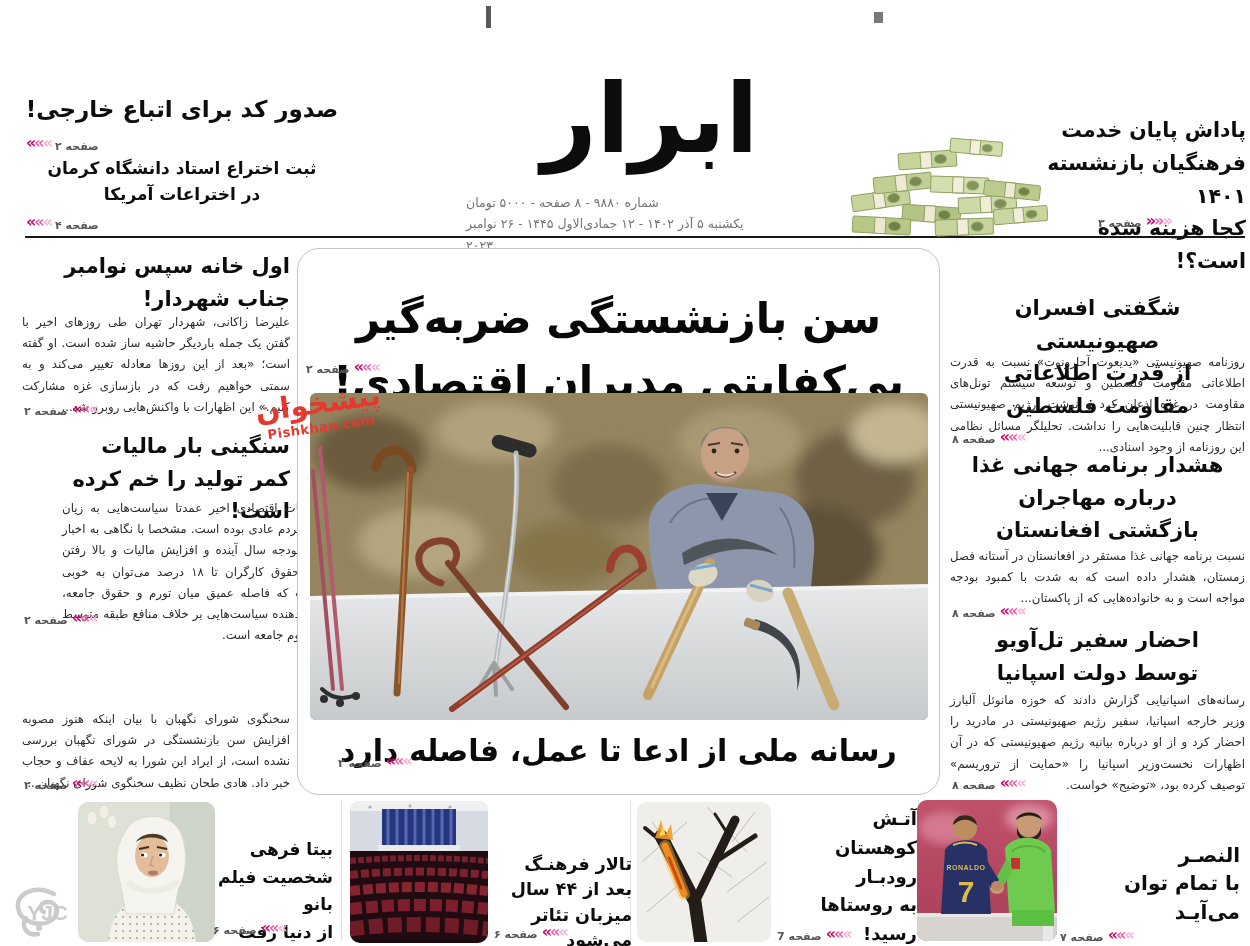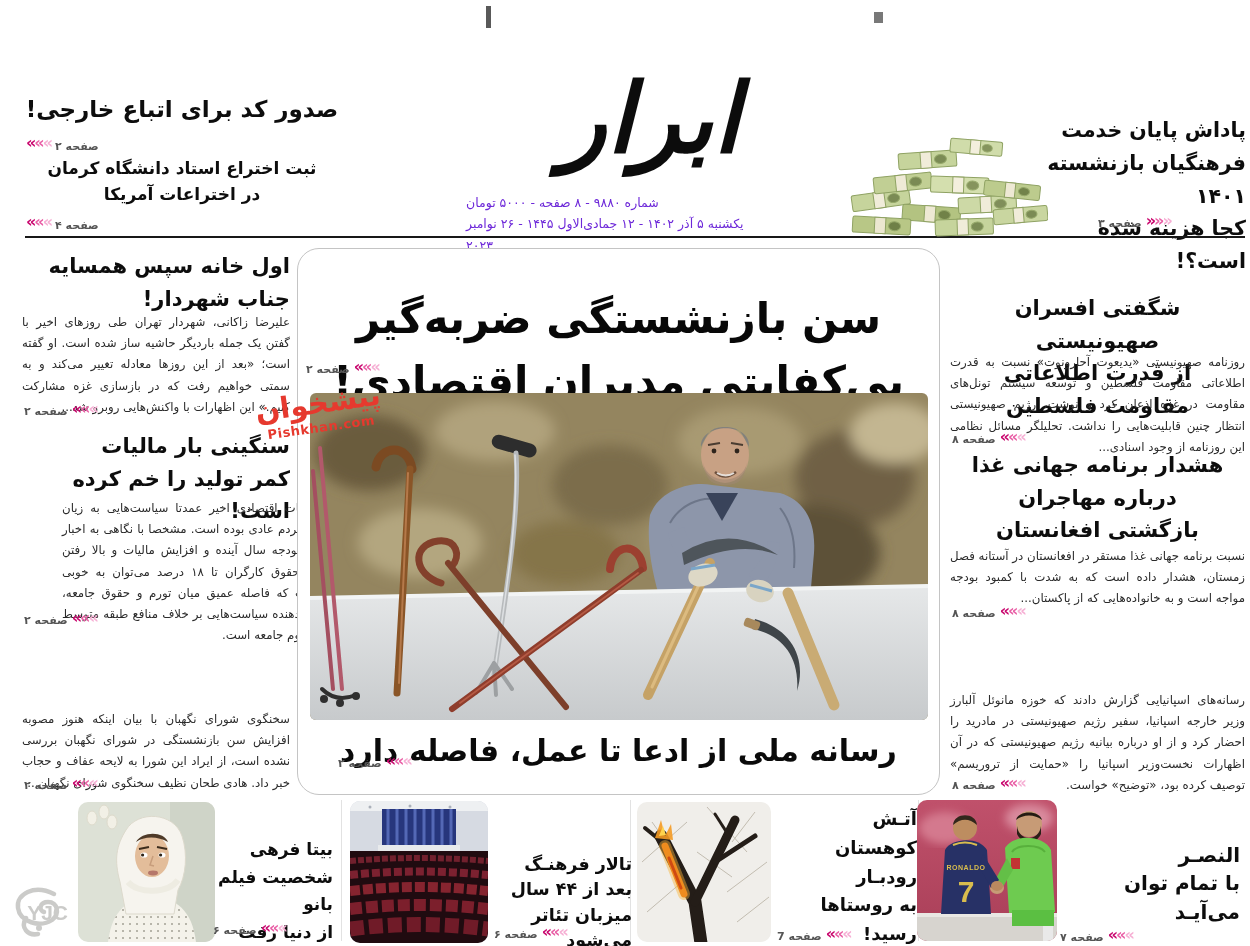--- a/index.html
+++ b/index.html
@@ -2,22 +2,22 @@
 <html lang="fa"><head>
 <meta charset="utf-8">
 <style>
   html,body{margin:0;padding:0;background:#fff;}
   #page{position:relative;width:1250px;height:946px;background:#ffffff;overflow:hidden;
         font-family:"DejaVu Sans",sans-serif;direction:rtl;color:#111;}
   .abs{position:absolute;}
   .preline{white-space:pre-line;}
   
   .mast-title{left:450px;top:52px;width:400px;text-align:center;font-size:96px;font-weight:bold;
-              color:#0c0c0c;line-height:1.4;font-style:italic;}
-  .mast-info{left:466px;top:192px;width:300px;font-size:12.5px;line-height:1.7;color:#6d28d9;
+              color:#0c0c0c;line-height:1.4;}
+  .mast-info{left:466px;top:192px;width:300px;font-size:12.5px;line-height:1.7;color:#737373;
              text-align:left;direction:rtl;}
   .hdiv{left:25px;top:236px;width:1220px;height:2px;background:#181818;z-index:1;}
   .mark1{left:486px;top:6px;width:5px;height:22px;background:#3c3c3c;opacity:.85;}
   .mark2{left:874px;top:12px;width:9px;height:11px;background:#565656;opacity:.8;}
   
   .art-title{font-weight:bold;color:#0d0d0d;font-size:21px;line-height:1.55;}
   .t-right{text-align:right;}
   .t-center{text-align:center;}
   .art-body{font-size:11.8px;line-height:1.8;text-align:justify;text-align-last:right;color:#2b2b2b;}
   
@@ -263,21 +263,21 @@
           <span class="chev"><span class="c1">«</span><span class="c2">«</span><span class="c3">«</span></span>
         </span>
     </div>
   </div>
 
   <div class="abs wm">
     <div class="wm-fa">پیشخوان</div>
     <div class="wm-en">Pishkhan.com</div>
   </div>
 
-  <div class="abs art-title t-right lcol-title preline" style="top:250px;">اول خانه سپس همسایه
+  <div class="abs art-title t-right lcol-title preline" style="top:250px;">اول خانه سپس نوامبر
 جناب شهردار!</div>
   <div class="abs art-body lcol-body" style="top:312px;">علیرضا زاکانی، شهردار تهران طی روزهای اخیر با گفتن یک جمله باردیگر حاشیه ساز شده است. او گفته است؛ «بعد از این روزها معادله تغییر می‌کند و به سمتی خواهیم رفت که در بازسازی غزه مشارکت کنیم.» این اظهارات با واکنش‌هایی روبرو شد...</div>
   <div class="abs marker-row" style="left:24px;top:399px;">
     <span class="pmark">
         <span class="plabel">صفحه ۲</span>
         <span class="chev"><span class="c1">«</span><span class="c2">«</span><span class="c3">«</span></span>
       </span>
   </div>
 
   <div class="abs art-title t-right lcol-title preline" style="top:430px;">سنگینی بار مالیات
@@ -313,20 +313,22 @@
 درباره مهاجران
 بازگشتی افغانستان</div>
   <div class="abs art-body rcol-body" style="top:546px;">نسبت برنامه جهانی غذا مستقر در افغانستان در آستانه فصل زمستان، هشدار داده است که به شدت با کمبود بودجه مواجه است و به خانواده‌هایی که از پاکستان...</div>
   <div class="abs marker-row" style="left:952px;top:601px;">
     <span class="pmark">
         <span class="plabel">صفحه ۸</span>
         <span class="chev"><span class="c1">«</span><span class="c2">«</span><span class="c3">«</span></span>
       </span>
   </div>
 
+  <div class="abs art-title t-center rcol-title preline" style="top:624px;">احضار سفیر تل‌آویو
+توسط دولت اسپانیا</div>
   <div class="abs art-body rcol-body" style="top:690px;">رسانه‌های اسپانیایی گزارش دادند که خوزه مانوئل آلبارز وزیر خارجه اسپانیا، سفیر رژیم صهیونیستی در مادرید را احضار کرد و از او درباره بیانیه رژیم صهیونیستی که در آن اظهارات نخست‌وزیر اسپانیا را «حمایت از تروریسم» توصیف کرده بود، «توضیح» خواست.</div>
   <div class="abs marker-row" style="left:952px;top:773px;">
     <span class="pmark">
         <span class="plabel">صفحه ۸</span>
         <span class="chev"><span class="c1">«</span><span class="c2">«</span><span class="c3">«</span></span>
       </span>
   </div>
 
   <div class="abs vsep" style="left:341px;"></div>
   <div class="abs vsep" style="left:630px;"></div>

